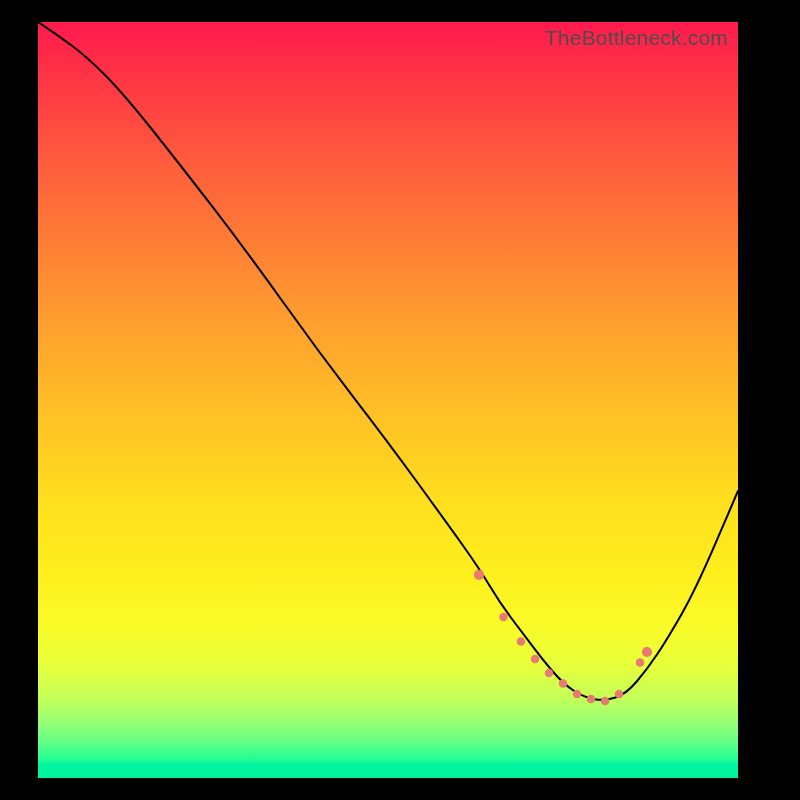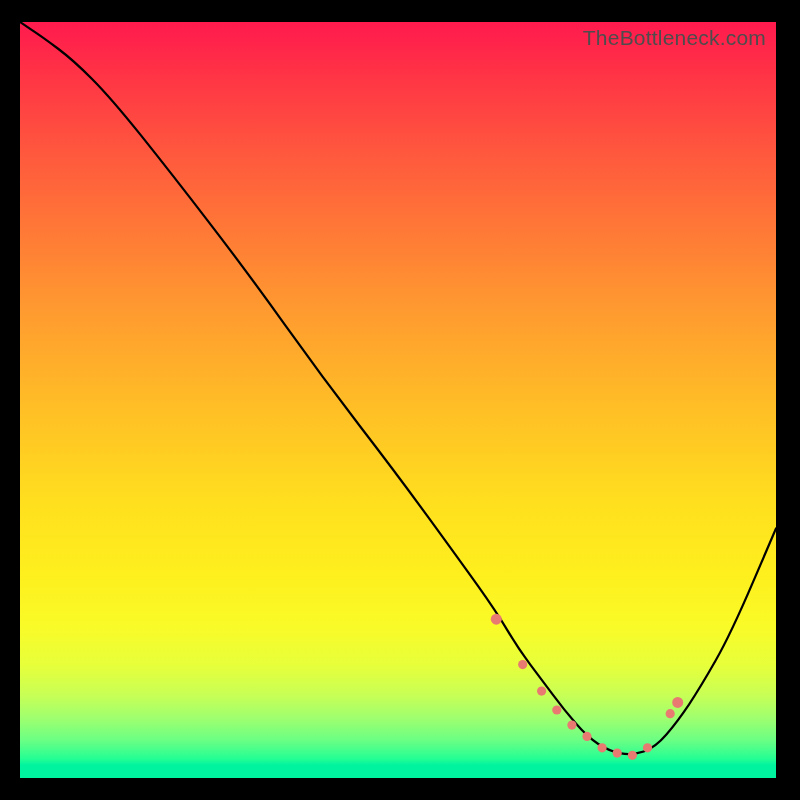--- a/index.html
+++ b/index.html
@@ -12,23 +12,23 @@
     font-family: Arial, Helvetica, sans-serif;
   }
   .frame {
     position: relative;
     width: 800px;
     height: 800px;
     background: #000;
   }
   .plot-box {
     position: absolute;
-    left: 20px;
+    left: 38px;
     top: 22px;
-    width: 756px;
+    width: 700px;
     height: 756px;
     box-sizing: border-box;
   }
   .gradient {
     position: absolute;
     inset: 0;
     background: linear-gradient(
       to bottom,
       #ff1a4e 0%,
       #ff3046 6%,

